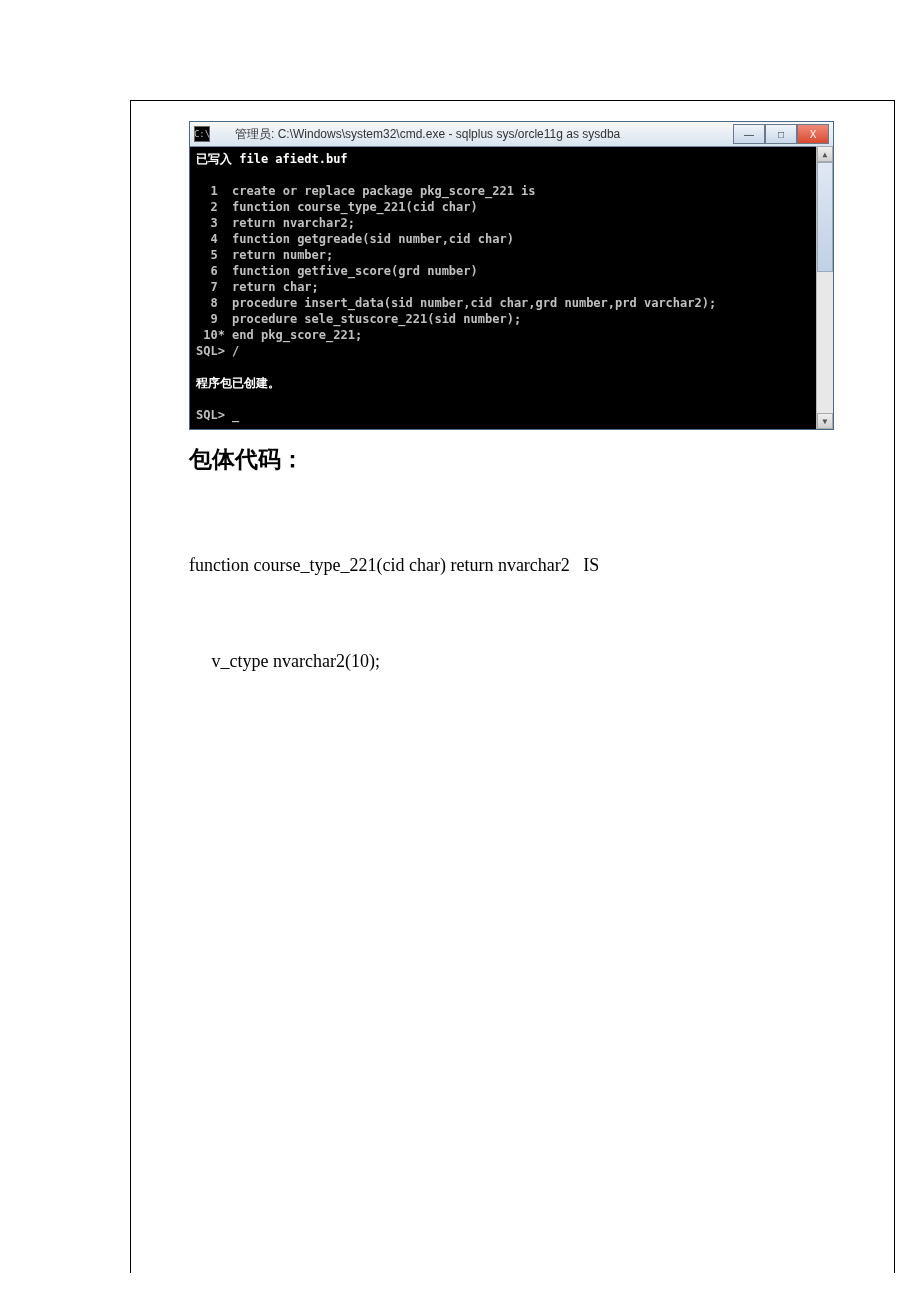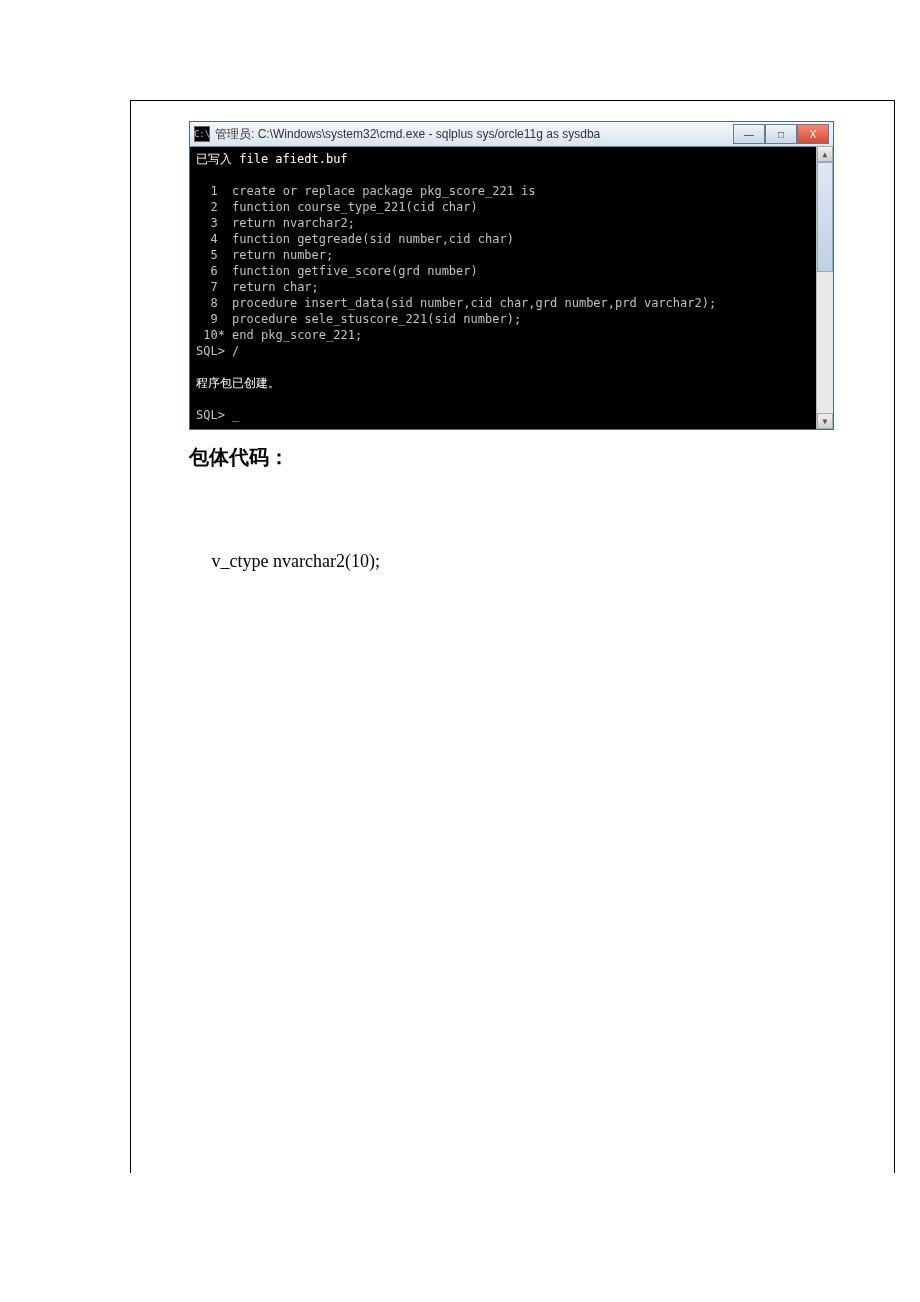--- a/index.html
+++ b/index.html
@@ -46,21 +46,21 @@
     background: #000;
     border: 1px solid #666;
     margin-right: 5px;
     display: inline-flex;
     align-items: center;
     justify-content: center;
     color: #c0c0c0;
     font-size: 9px;
     font-family: monospace;
   }
-  .cmd-title { flex: 1; }
+  .cmd-title { flex: 1; margin-left: 20px; }
   .win-btns { display: flex; gap: 0; }
   .win-btn {
     width: 30px;
     height: 18px;
     border: 1px solid #6a7a8a;
     background: linear-gradient(#f0f4fa, #c8d8ea);
     display: flex;
     align-items: center;
     justify-content: center;
     font-size: 10px;
@@ -71,20 +71,21 @@
     color: #fff;
   }
   .cmd-body {
     background: #000;
     color: #c0c0c0;
     font-size: 12px;
     line-height: 16px;
     padding: 4px 6px 6px 6px;
     white-space: pre;
     position: relative;
+    font-weight: bold;
   }
   .cmd-body .white { color: #fff; }
   .cmd-scrollbar {
     position: absolute;
     right: 0;
     top: 24px;
     bottom: 0;
     width: 16px;
     background: #e8e8e8;
     border-left: 1px solid #bbb;
@@ -102,21 +103,21 @@
   .sb-thumb {
     flex: 0 0 110px;
     background: linear-gradient(#e0e8f4,#c0d0e4);
     border: 1px solid #9ab;
     box-sizing: border-box;
     margin-top: 0;
   }
   .sb-track { flex:1; }
   .section-heading {
     font-weight: bold;
-    font-size: 20px;
+    font-size: 23px;
     margin: 4px 0 10px 0;
     font-family: SimSun, serif;
   }
   .code-text {
     font-size: 18px;
     line-height: 32px;
     font-family: "Times New Roman", SimSun, serif;
     white-space: pre-wrap;
   }
   .code-text div { min-height: 32px; }
@@ -158,20 +159,21 @@
         <div class="sb-btn">▲</div>
         <div class="sb-thumb"></div>
         <div class="sb-track"></div>
         <div class="sb-btn">▼</div>
       </div>
     </div>
 
     <div class="section-heading">包体代码：</div>
 
     <div class="code-text">
+      <div>function course_type_221(cid char) return nvarchar2   IS</div>
       <div>     v_ctype nvarchar2(10);</div>
       
       
       
       
       
       
       
       
       

